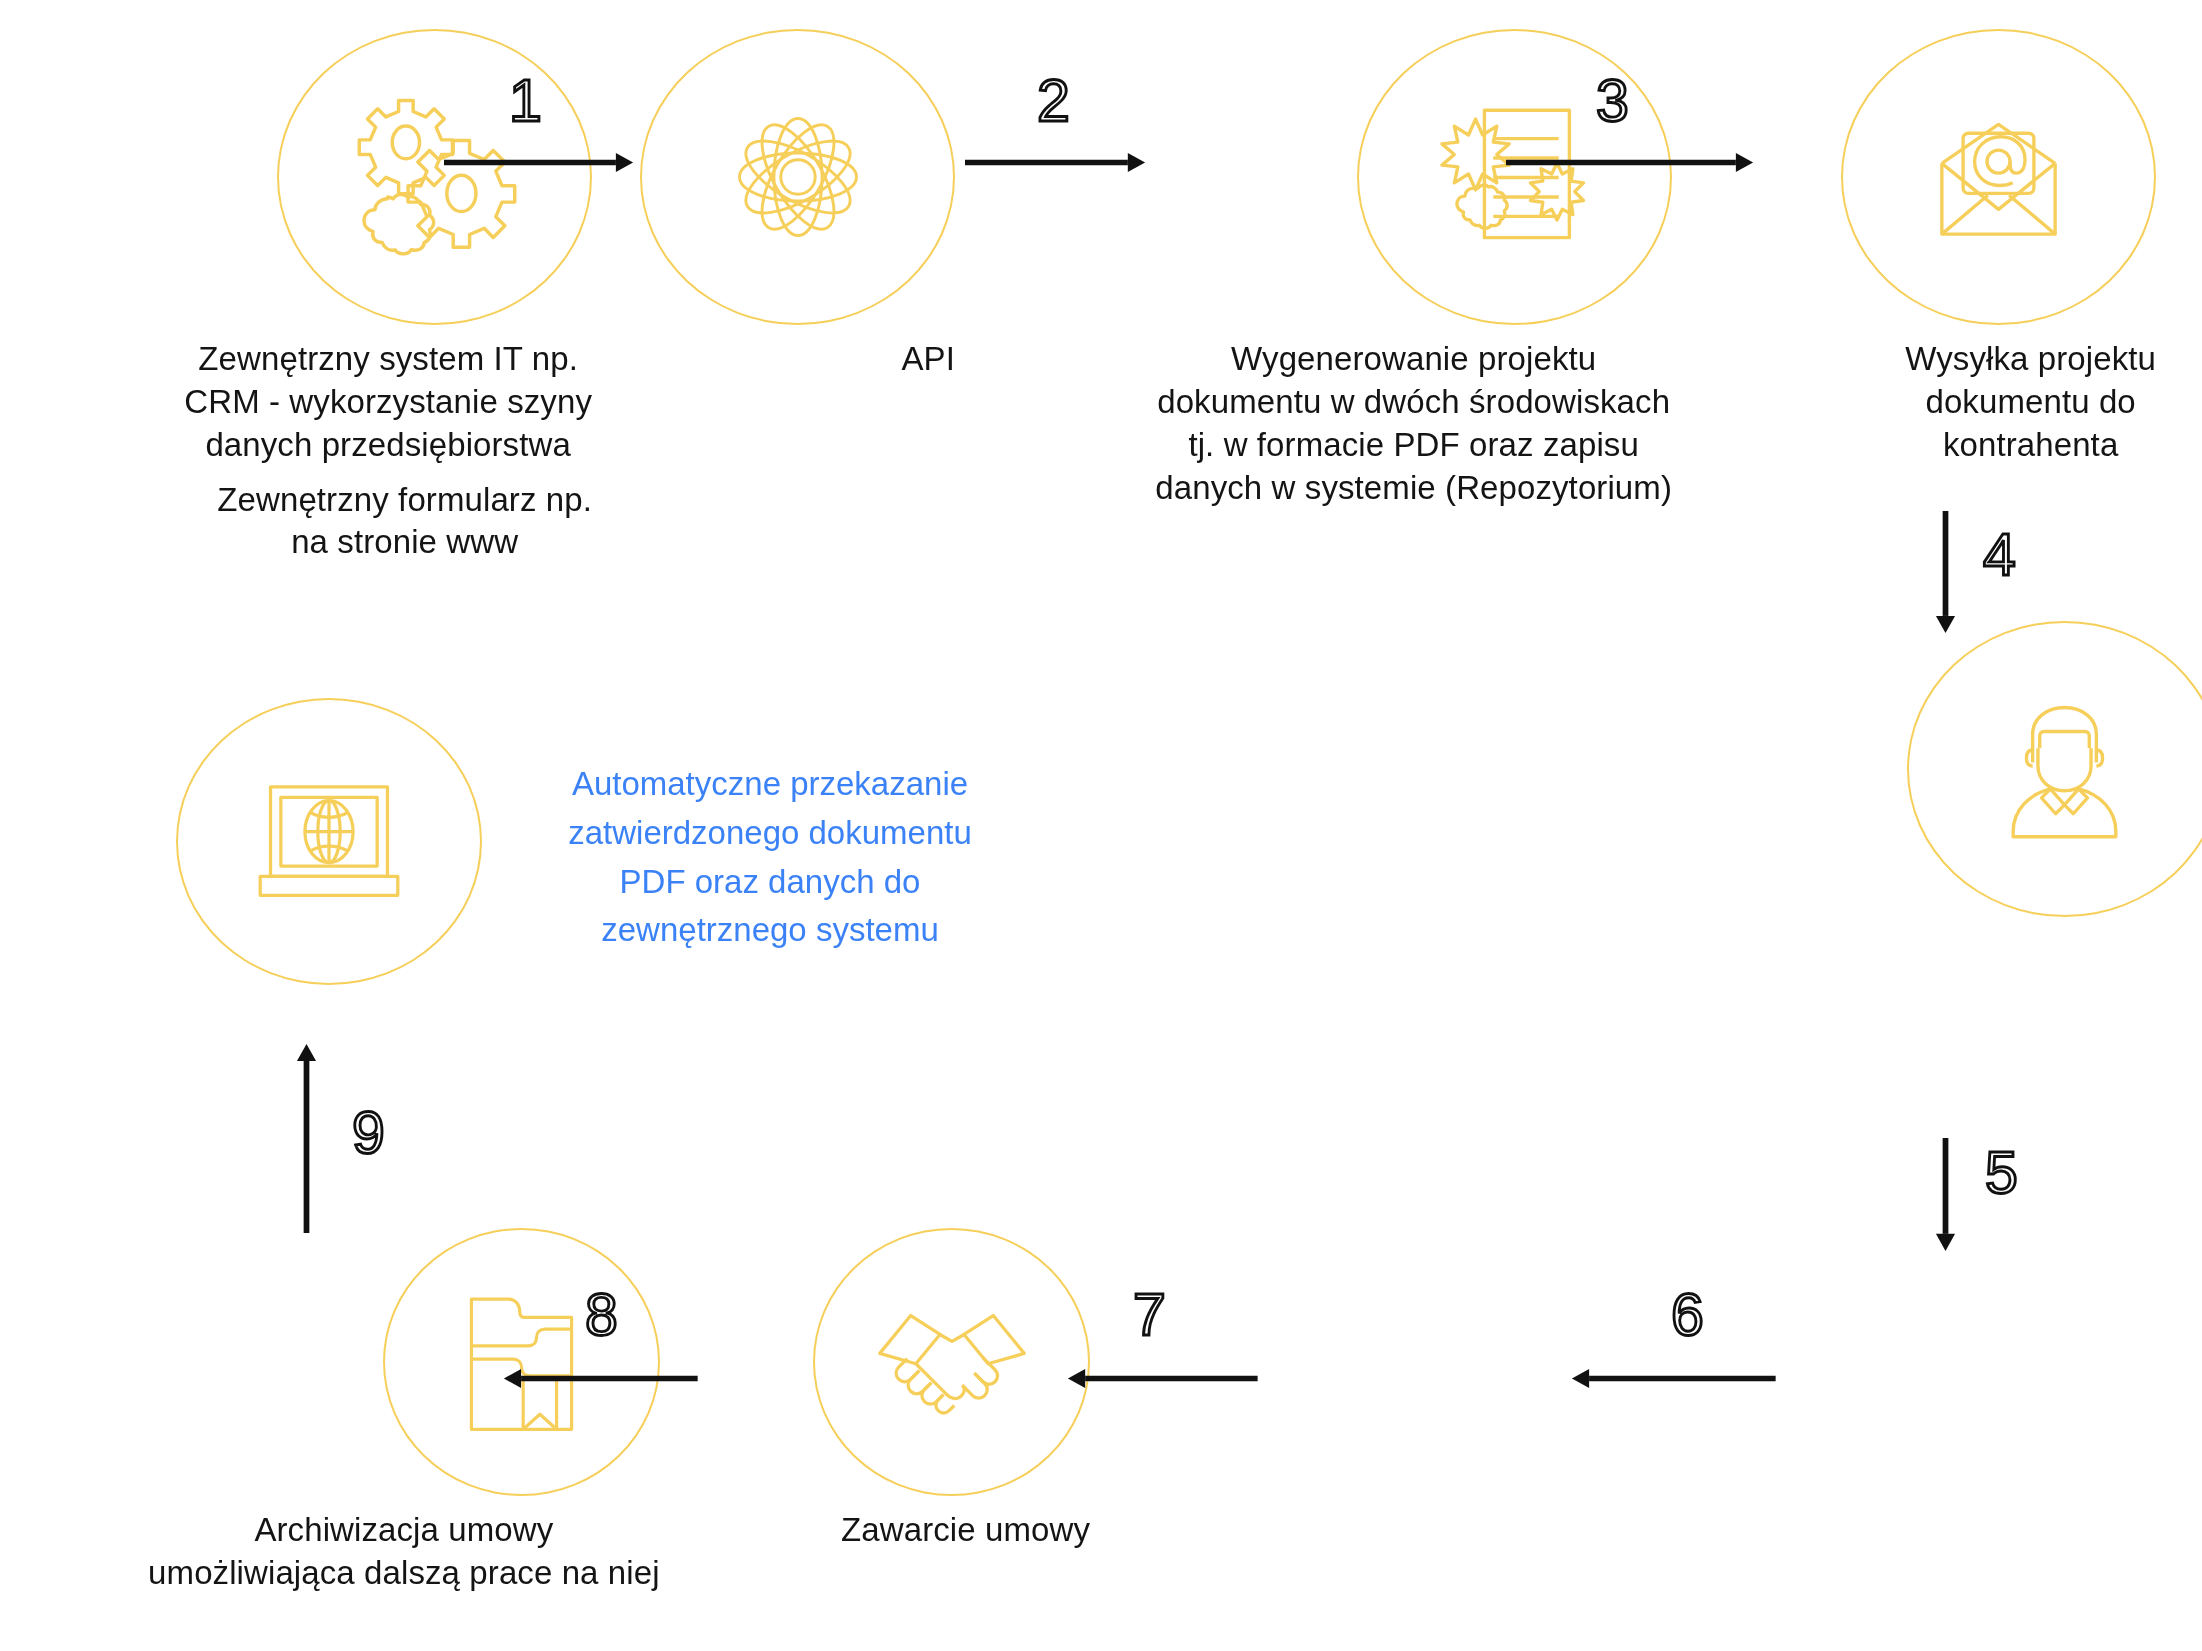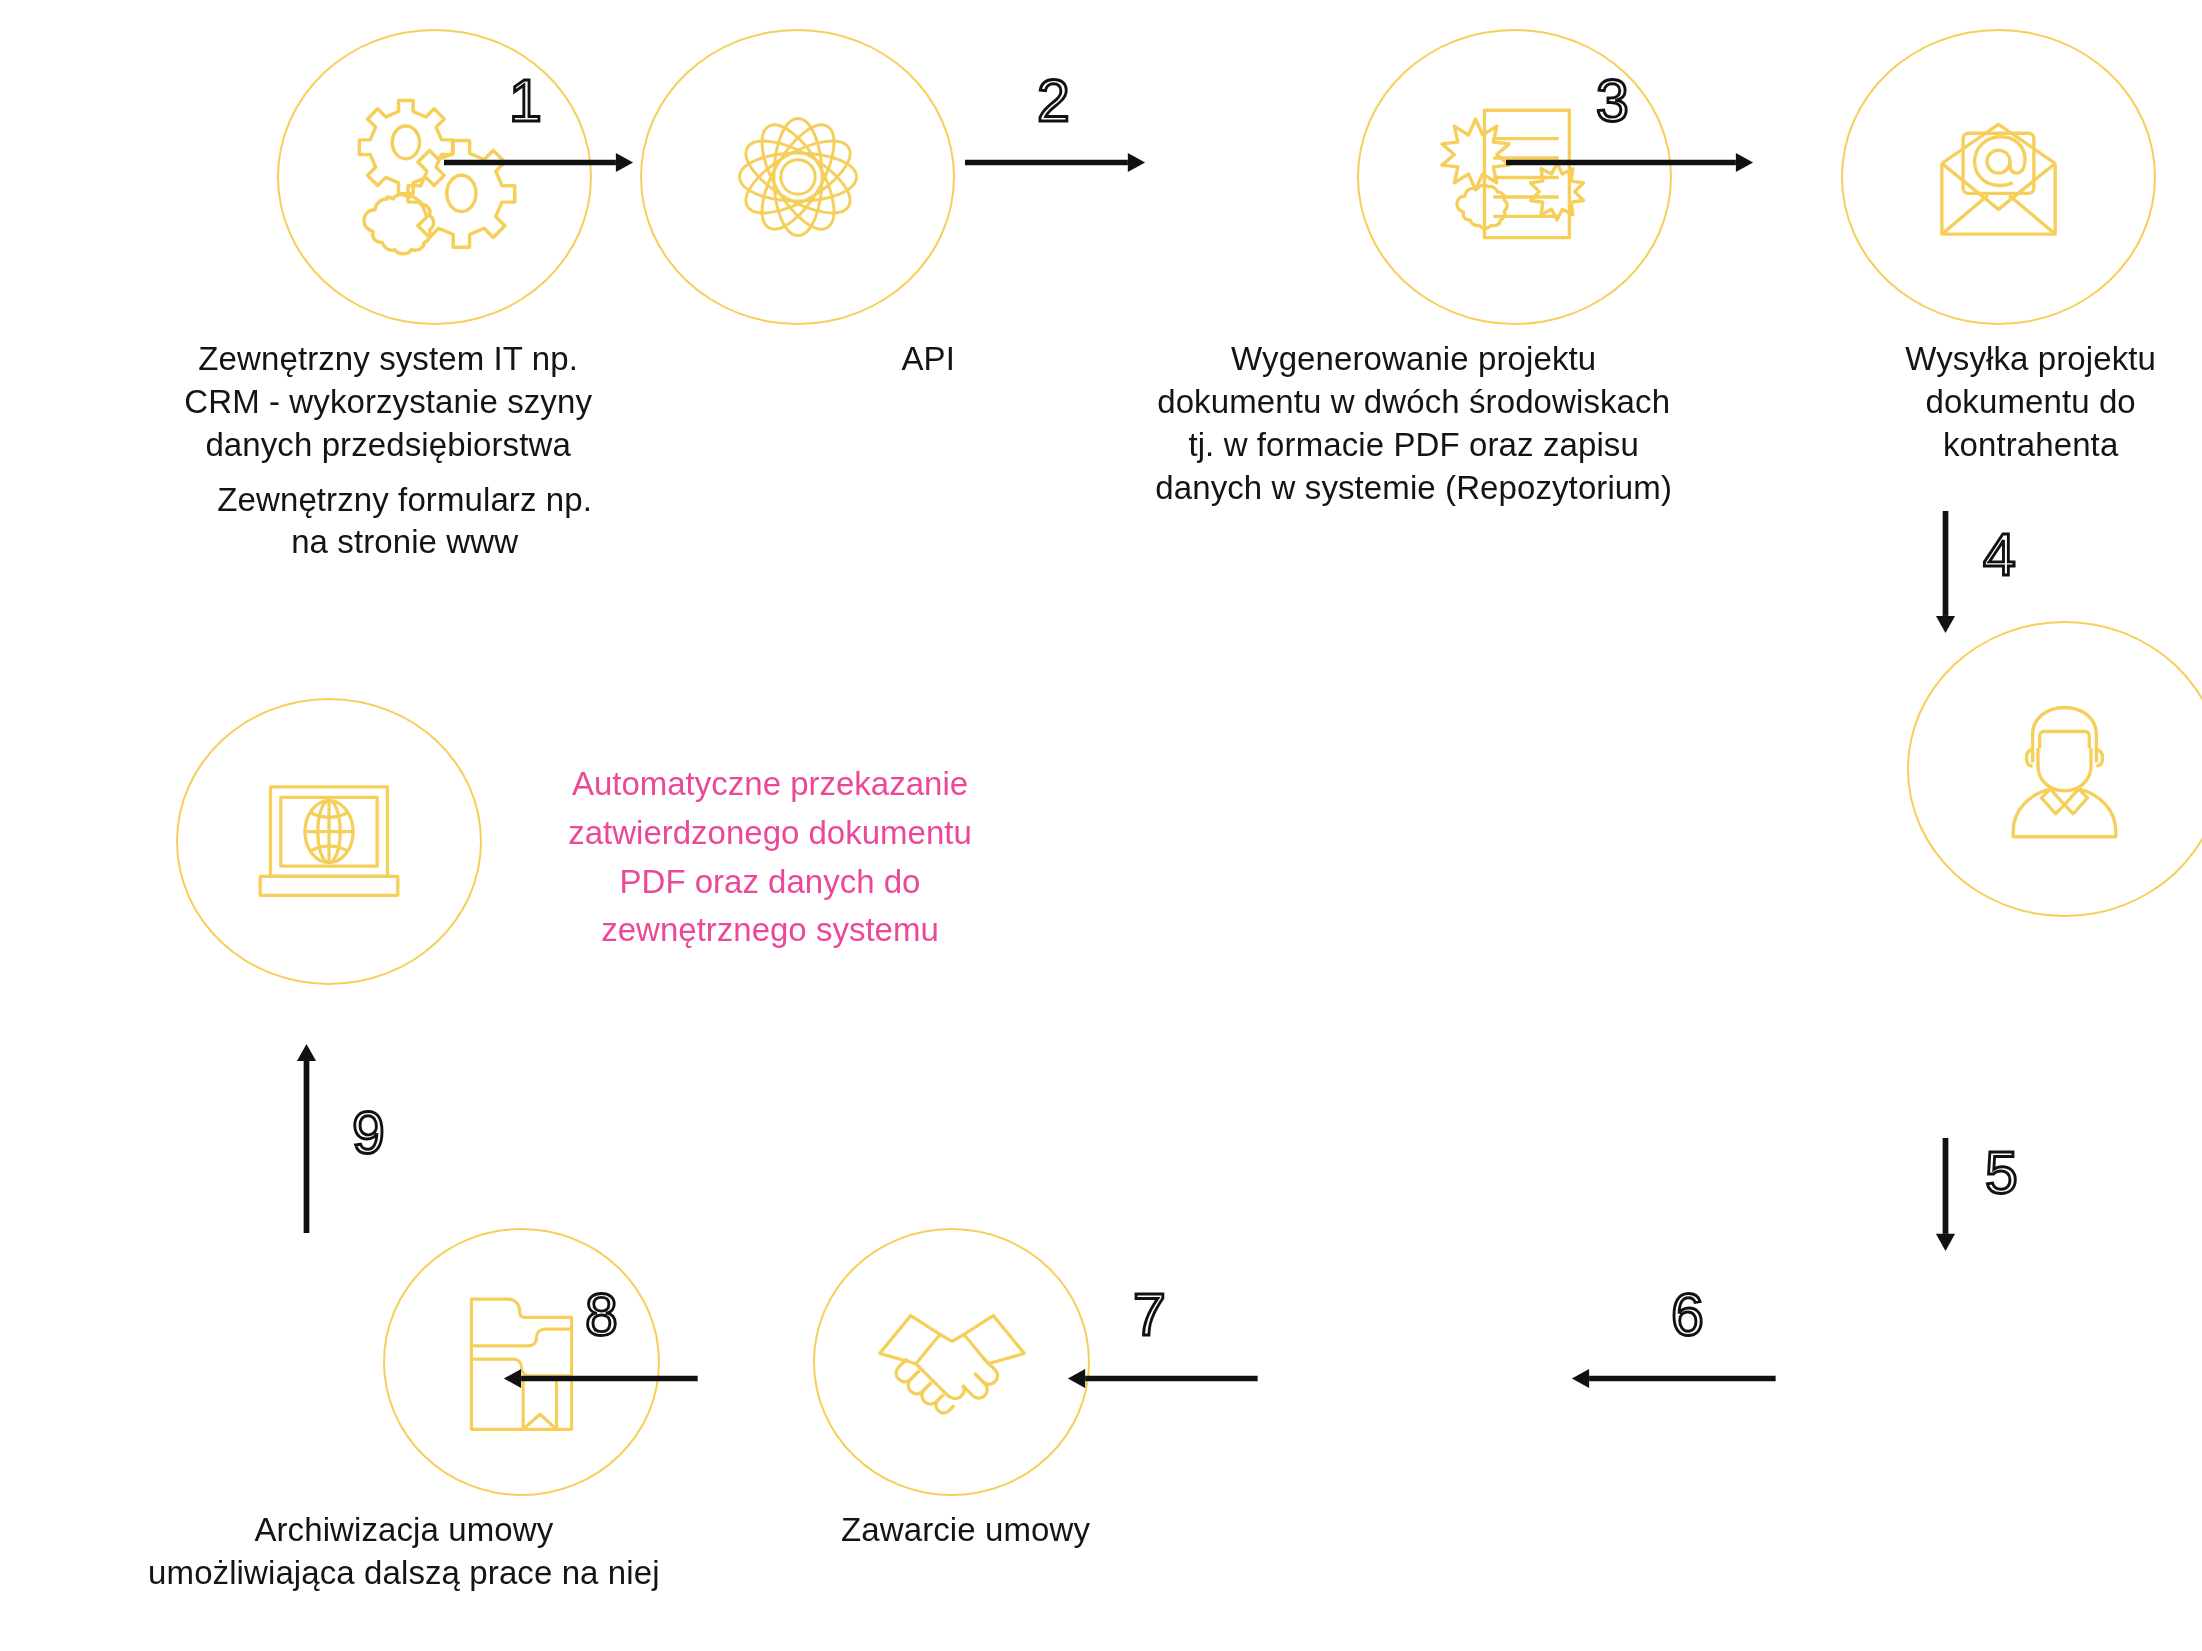--- a/index.html
+++ b/index.html
@@ -32,21 +32,21 @@
     white-space:pre-line;
     margin-top:13.4px;
   }
 
   
   .side-caption{
     position:absolute;
     text-align:center;
     font-size:33px;
     line-height:1.48;
-    color:#ec4899;
+    color:#3b82f6;
     white-space:pre-line;
   }
 
   
   .arrow{position:absolute;}
   .arrow svg{display:block;overflow:visible;}
 
   
   .step-num{
     position:absolute;

